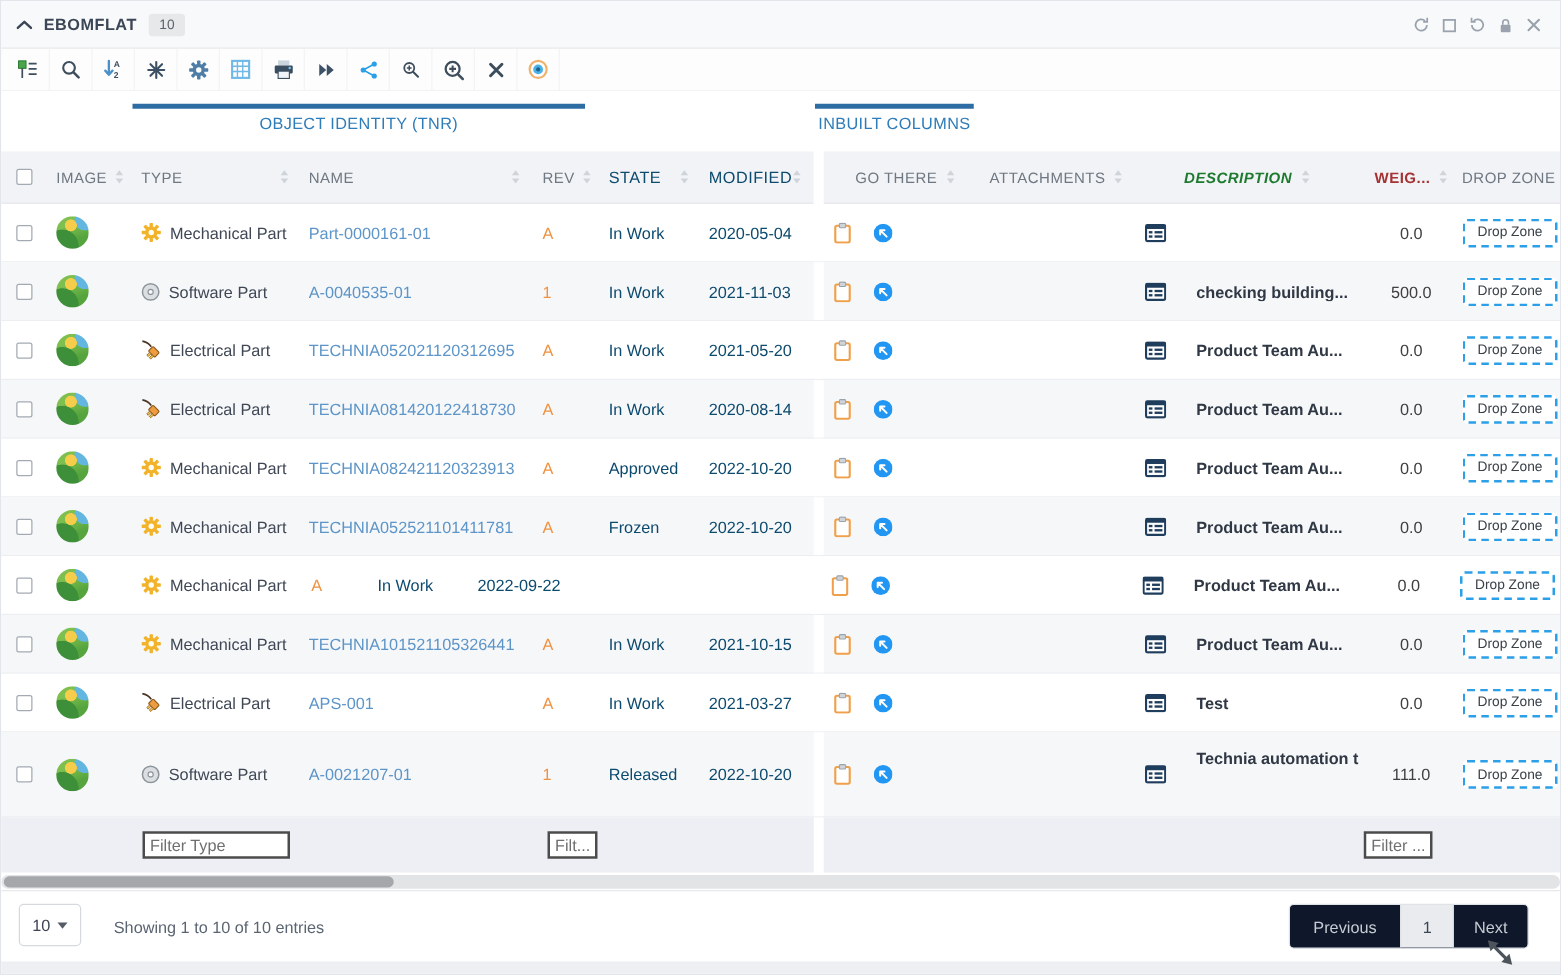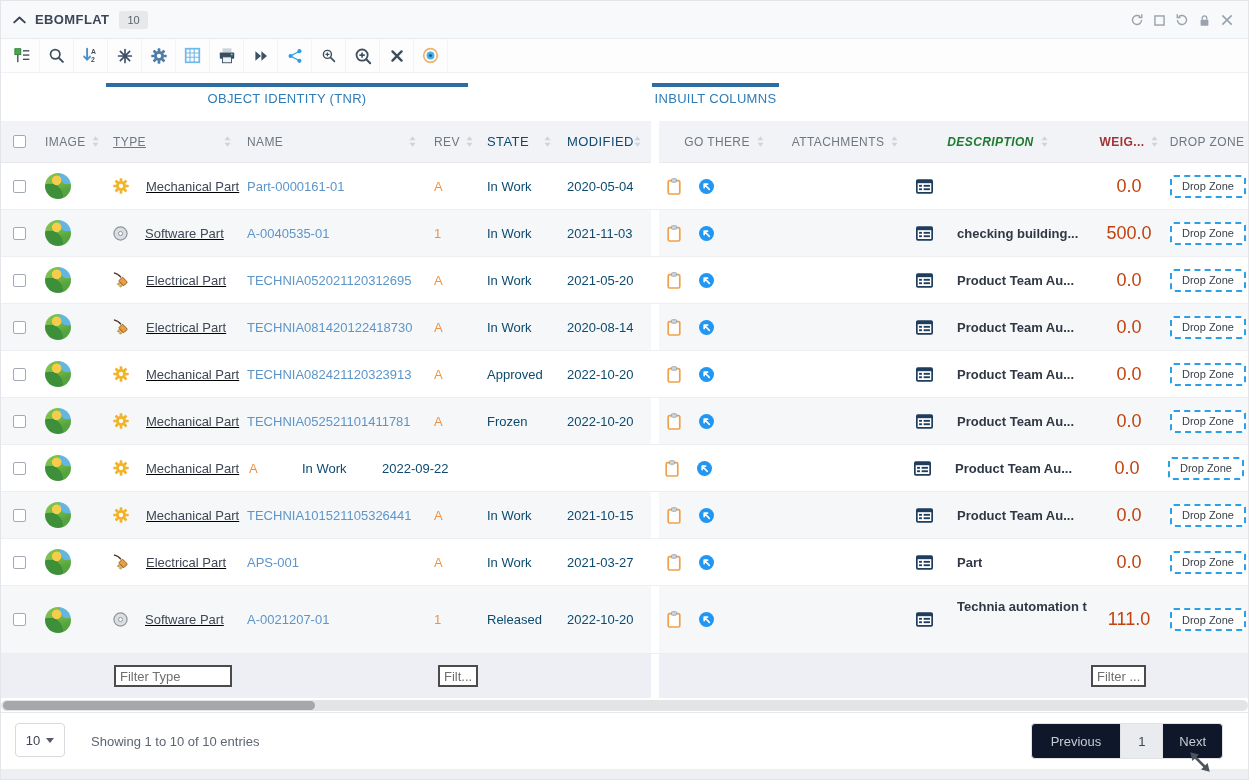--- a/index.html
+++ b/index.html
@@ -27,21 +27,21 @@
   .g2 { left:651px; width:127px; }
 
   
   .row-left { width:650px; display:flex; }
   .sec-gap { width:8px; background:#fff; flex:0 0 8px; }
   .row-right { width:591px; display:flex; }
   .cell, .hcell { display:flex; align-items:center; overflow:hidden; }
 
   .c-check { width:34px; padding-left:12px; }
   .c-image { width:70px; padding-left:10px; }
-  .c-type  { width:136px; padding-left:8px; gap:17px;text-decoration:underline; }
+  .c-type  { width:136px; padding-left:8px; gap:7px; }
   .c-name  { width:185px; padding-left:6px; }
   .c-rev   { width:55px; padding-left:8px; }
   .c-state { width:80px; padding-left:6px; }
   .c-mod   { width:90px; padding-left:6px; }
 
   .c-gothere { width:130px; padding-left:8px; gap:18px;align-items:center; }
   .c-attach  { width:112px; }
   .c-desc    { width:193px; padding-left:15px; gap:24px; }
   .c-weight  { width:70px; justify-content:center; }
   .c-drop    { width:86px; padding-left:6px; }
@@ -70,21 +70,21 @@
       radial-gradient(circle at 18% 92%, #3e8f39 0 13px, rgba(0,0,0,0) 13.5px),
       linear-gradient(160deg, #7ec04f 30%, #55a43e 70%); }
   .type-icon { display:flex; align-items:center; }
   .type-text { font-size:13px; color:#3f4755; white-space:nowrap; }
   .name-link { font-size:13px; color:#5d95c8; text-decoration:none; cursor:pointer; white-space:nowrap; overflow:hidden; text-overflow:ellipsis; }
   .rev { font-size:13px; color:#ef9242; cursor:pointer; }
   .c-state span, .c-mod span { font-size:13px; color:#0c4a6e; white-space:nowrap; }
   .icon-btn { display:flex; align-items:center; cursor:pointer; }
   .desc-text { font-size:13px; font-weight:600; color:#2f3844; white-space:nowrap; overflow:hidden; text-overflow:ellipsis; }
   .t-row.tall .desc-text { position:relative; top:-13px; }
-  .weight { font-size:18px; color:#c2410c; }
+  .weight { font-size:13px; color:#404040; }
   .drop-zone { width:76px; height:23px; background:#fff; border:2px dashed #2b9fe8; border-radius:4px; font-size:11px; color:#3a4149; font-family:inherit; cursor:pointer; }
 
   
   .filter-row { height:44px; display:flex; }
   .filter-row .row-left, .filter-row .row-right { background:#edeff4; position:relative; }
   .f-input { position:absolute; top:11px; height:22px; border:2px solid #4b4b4b; background:#fff; font-size:13px; color:#5a5a5a; padding:0 4px; font-family:inherit; }
   .f-input::placeholder { color:#6f6f6f; opacity:1; }
   #f-type  { left:113px; width:118px; }
   #f-rev   { left:437px; width:40px; }
   #f-weight{ left:432px; width:55px; }
@@ -1037,21 +1037,21 @@
         <span class="icon-btn">
           <svg viewBox="0 0 20 17" width="17" height="15">
                 <rect x="1" y="1" width="18" height="15" rx="1.2" fill="#fff" stroke="#1f3d5c" stroke-width="2"></rect>
                 <rect x="1" y="1" width="18" height="3.6" fill="#1f3d5c"></rect>
                 <rect x="3.6" y="6.6" width="3.4" height="2.2" fill="#1f3d5c"></rect>
                 <rect x="3.6" y="10.6" width="3.4" height="2.2" fill="#1f3d5c"></rect>
                 <rect x="9" y="6.6" width="7.4" height="2.2" fill="#1f3d5c"></rect>
                 <rect x="9" y="10.6" width="7.4" height="2.2" fill="#1f3d5c"></rect>
               </svg>
         </span>
-        <span class="desc-text">Part</span>
+        <span class="desc-text">Test</span>
       </div>
       <div class="cell c-weight">
             <span class="weight">0.0</span>
           </div>
       <div class="cell c-drop">
             <button class="drop-zone">Drop Zone</button>
           </div>
     </div>
   </div>
 

